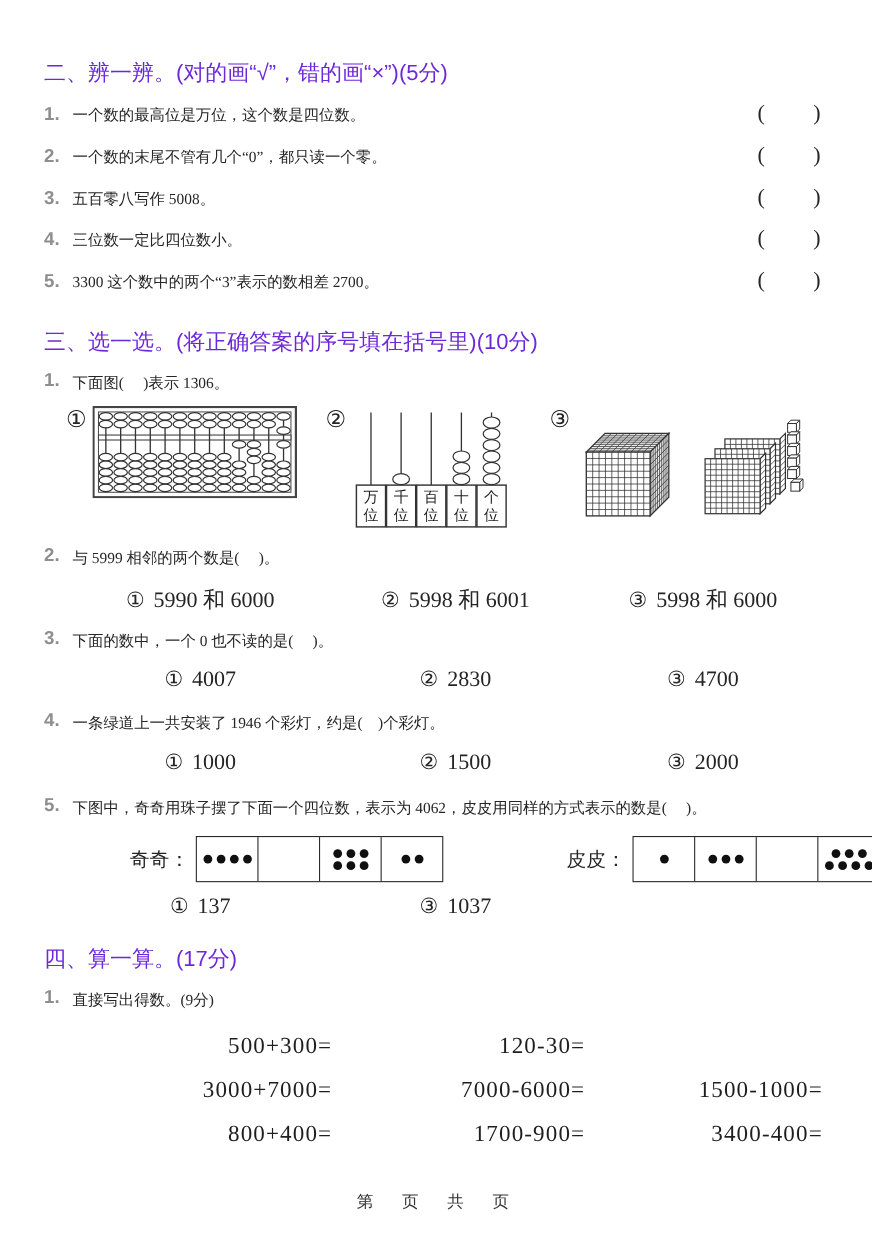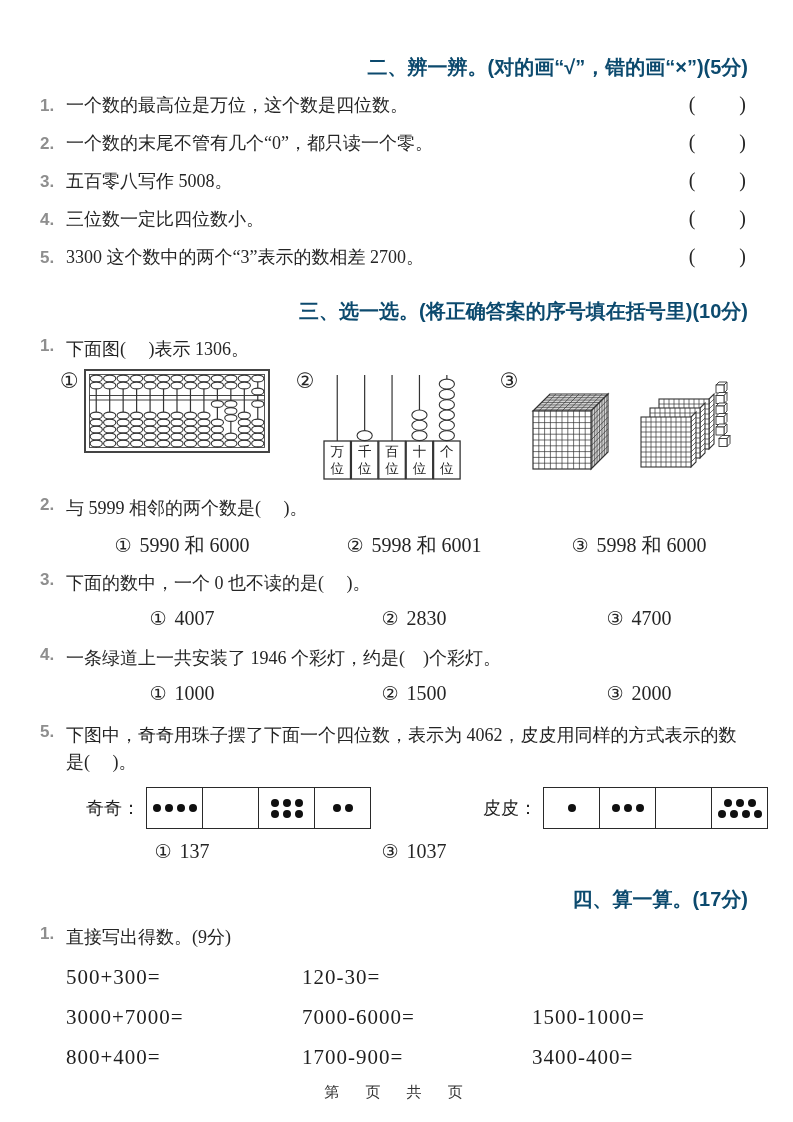--- a/index.html
+++ b/index.html
@@ -8,32 +8,31 @@
     width: 793px; height: 1122px;
     background: #ffffff;
     font-family: "Liberation Serif", "DejaVu Serif", serif;
     color: #222222;
     overflow: hidden;
     box-sizing: border-box;
     padding: 54px 45px 0 40px;
   }
   .sec-title {
     font-family: "Liberation Sans", "DejaVu Sans", sans-serif;
-    font-weight: bold; font-size: 20px; color: #0c4a6e;
+    font-weight: normal; font-size: 20px; color: #6d28d9;
     line-height: 26px;
-    text-align: right;
   }
   .tf-list { margin-top: 12px; }
   .tf-row { display: flex; align-items: baseline; height: 38px; }
   .qnum {
     font-family: "Liberation Sans", "DejaVu Sans", sans-serif;
     font-weight: bold; font-size: 17px; color: #8e8e8e;
     width: 26px; flex: 0 0 26px;
   }
-  .qtext { font-size: 18px; line-height: 27px; color: #252525; }
+  .qtext { font-size: 14px; line-height: 27px; color: #252525; }
   .tf-row .qtext { flex: 1 1 auto; }
   .paren { font-size: 20px; color: #252525; letter-spacing: 2px; white-space: pre; }
   .qrow { display: flex; align-items: flex-start; }
   .qrow .qtext { flex: 1 1 auto; }
   .mt8 { margin-top: 8px; } .mt10 { margin-top: 10px; } .mt12 { margin-top: 12px; } .mt16 { margin-top: 16px; } .mt18 { margin-top: 18px; }
   .opts {
     display: grid; grid-template-columns: 232px 232px auto;
     padding-left: 26px; margin-top: 10px; height: 28px; align-items: baseline; text-align: center;
   }
   .opt { font-size: 20px; color: #252525; white-space: nowrap; }
@@ -45,33 +44,33 @@
   .fig-label {
     font-family: "DejaVu Sans", "Liberation Sans", sans-serif;
     font-size: 21px; color: #252525; margin-right: 5px; line-height: 24px;
   }
   .fig-group { display: flex; align-items: flex-start; }
   .g1 { margin-left: 20px; }
   .g2 { margin-left: 26px; }
   .g3 { margin-left: 38px; }
   .g3 svg { margin-top: 4px; }
   .bead-row { display: flex; align-items: center; margin-top: 10px; height: 44px; padding-left: 46px; }
-  .bead-label { font-size: 18px; color: #252525; margin-right: 6px; white-space: nowrap; }
+  .bead-label { font-size: 18px; color: #252525; margin-right: 6px; white-space: nowrap; margin-left: 32px; }
   .bead-box { display: flex; border: 1.5px solid #2a2a2a; background: #fff; }
   .bead-cell {
     width: 55px; height: 40px; border-left: 1.5px solid #2a2a2a;
     display: flex; flex-direction: column; justify-content: center; align-items: center;
   }
   .bead-cell:first-child { border-left: none; }
   .dotrow { display: flex; justify-content: center; }
   .dot { width: 8px; height: 8px; border-radius: 50%; background: #101010; margin: 1.5px 2px; }
   .g-pipi { margin-left: 112px; }
   .calc-grid {
     display: grid; grid-template-columns: 236px 230px auto;
-    padding-left: 26px; margin-top: 12px; height: 28px; align-items: baseline;
+    padding-left: 26px; margin-top: 12px; height: 28px; align-items: baseline; text-align: right;
   }
   .calc-grid.first { margin-top: 14px; }
   .expr { font-size: 21px; color: #1e1e1e; letter-spacing: 1px; white-space: nowrap; }
   .footer {
     position: absolute; bottom: 20px; left: 0; width: 100%;
     text-align: center;
     font-family: "Liberation Sans", "DejaVu Sans", sans-serif;
     font-size: 15px; color: #333; letter-spacing: 6px; word-spacing: 10px;
   }
   svg { display: block; }

